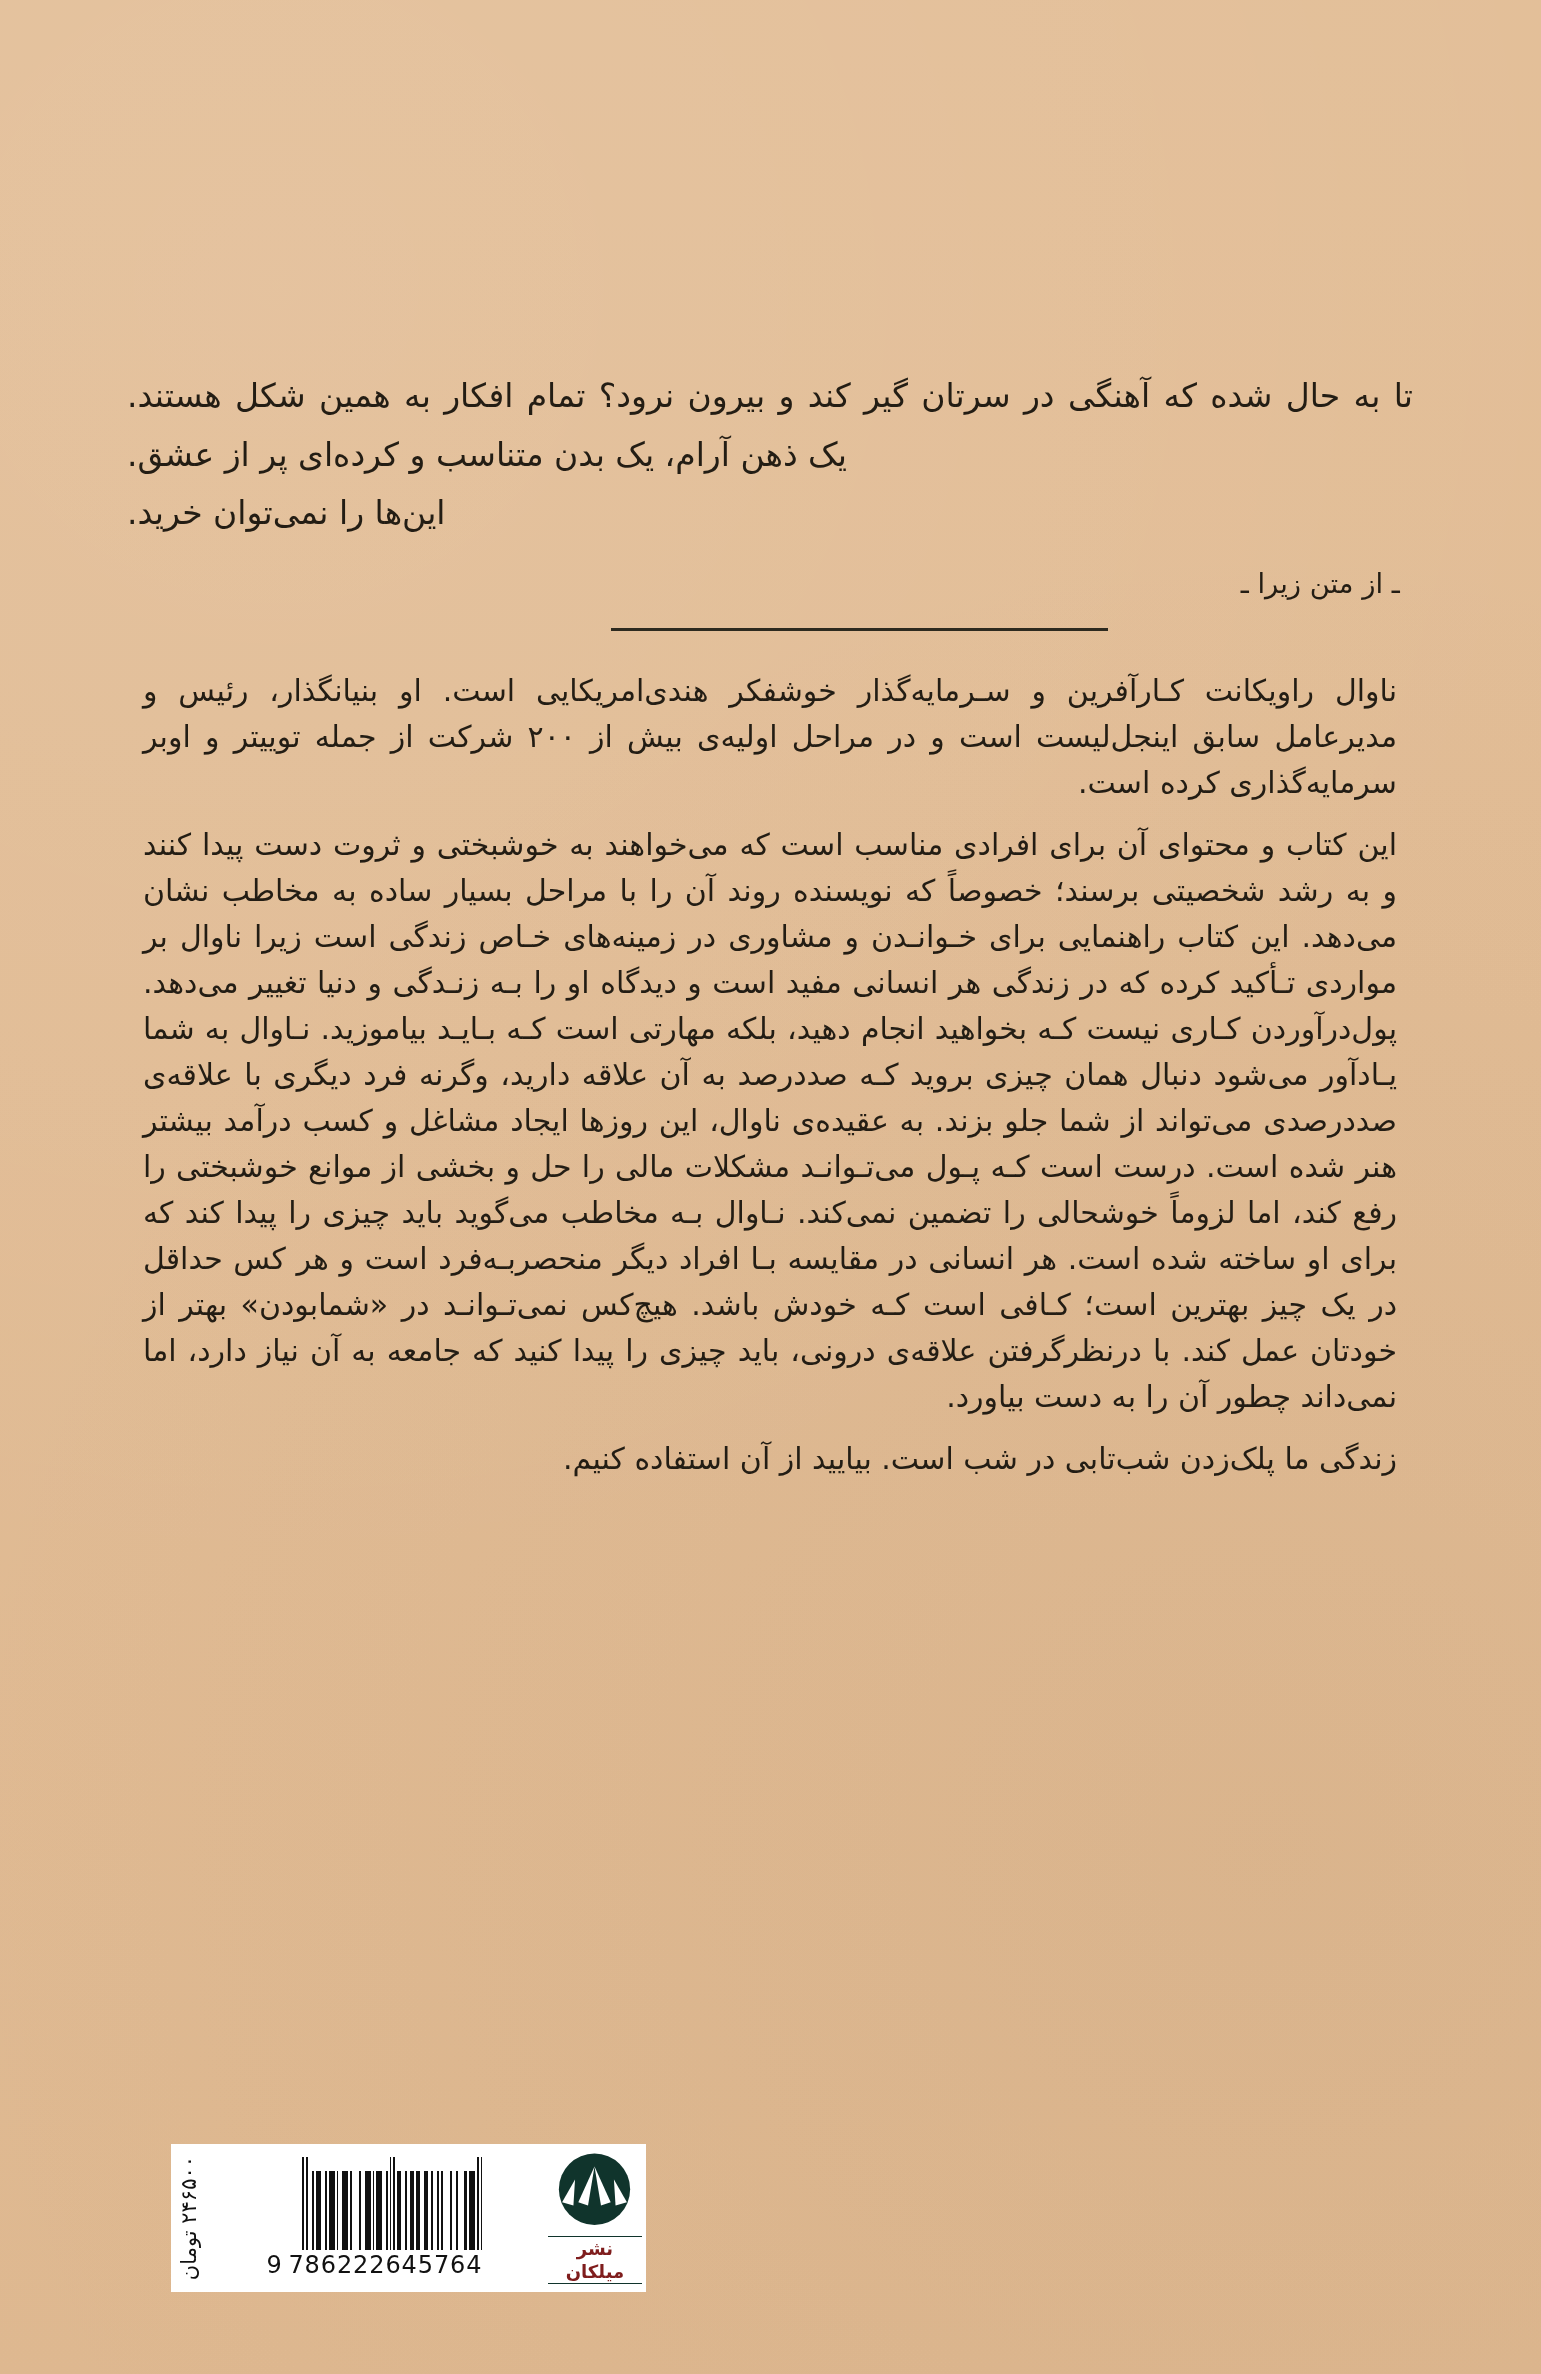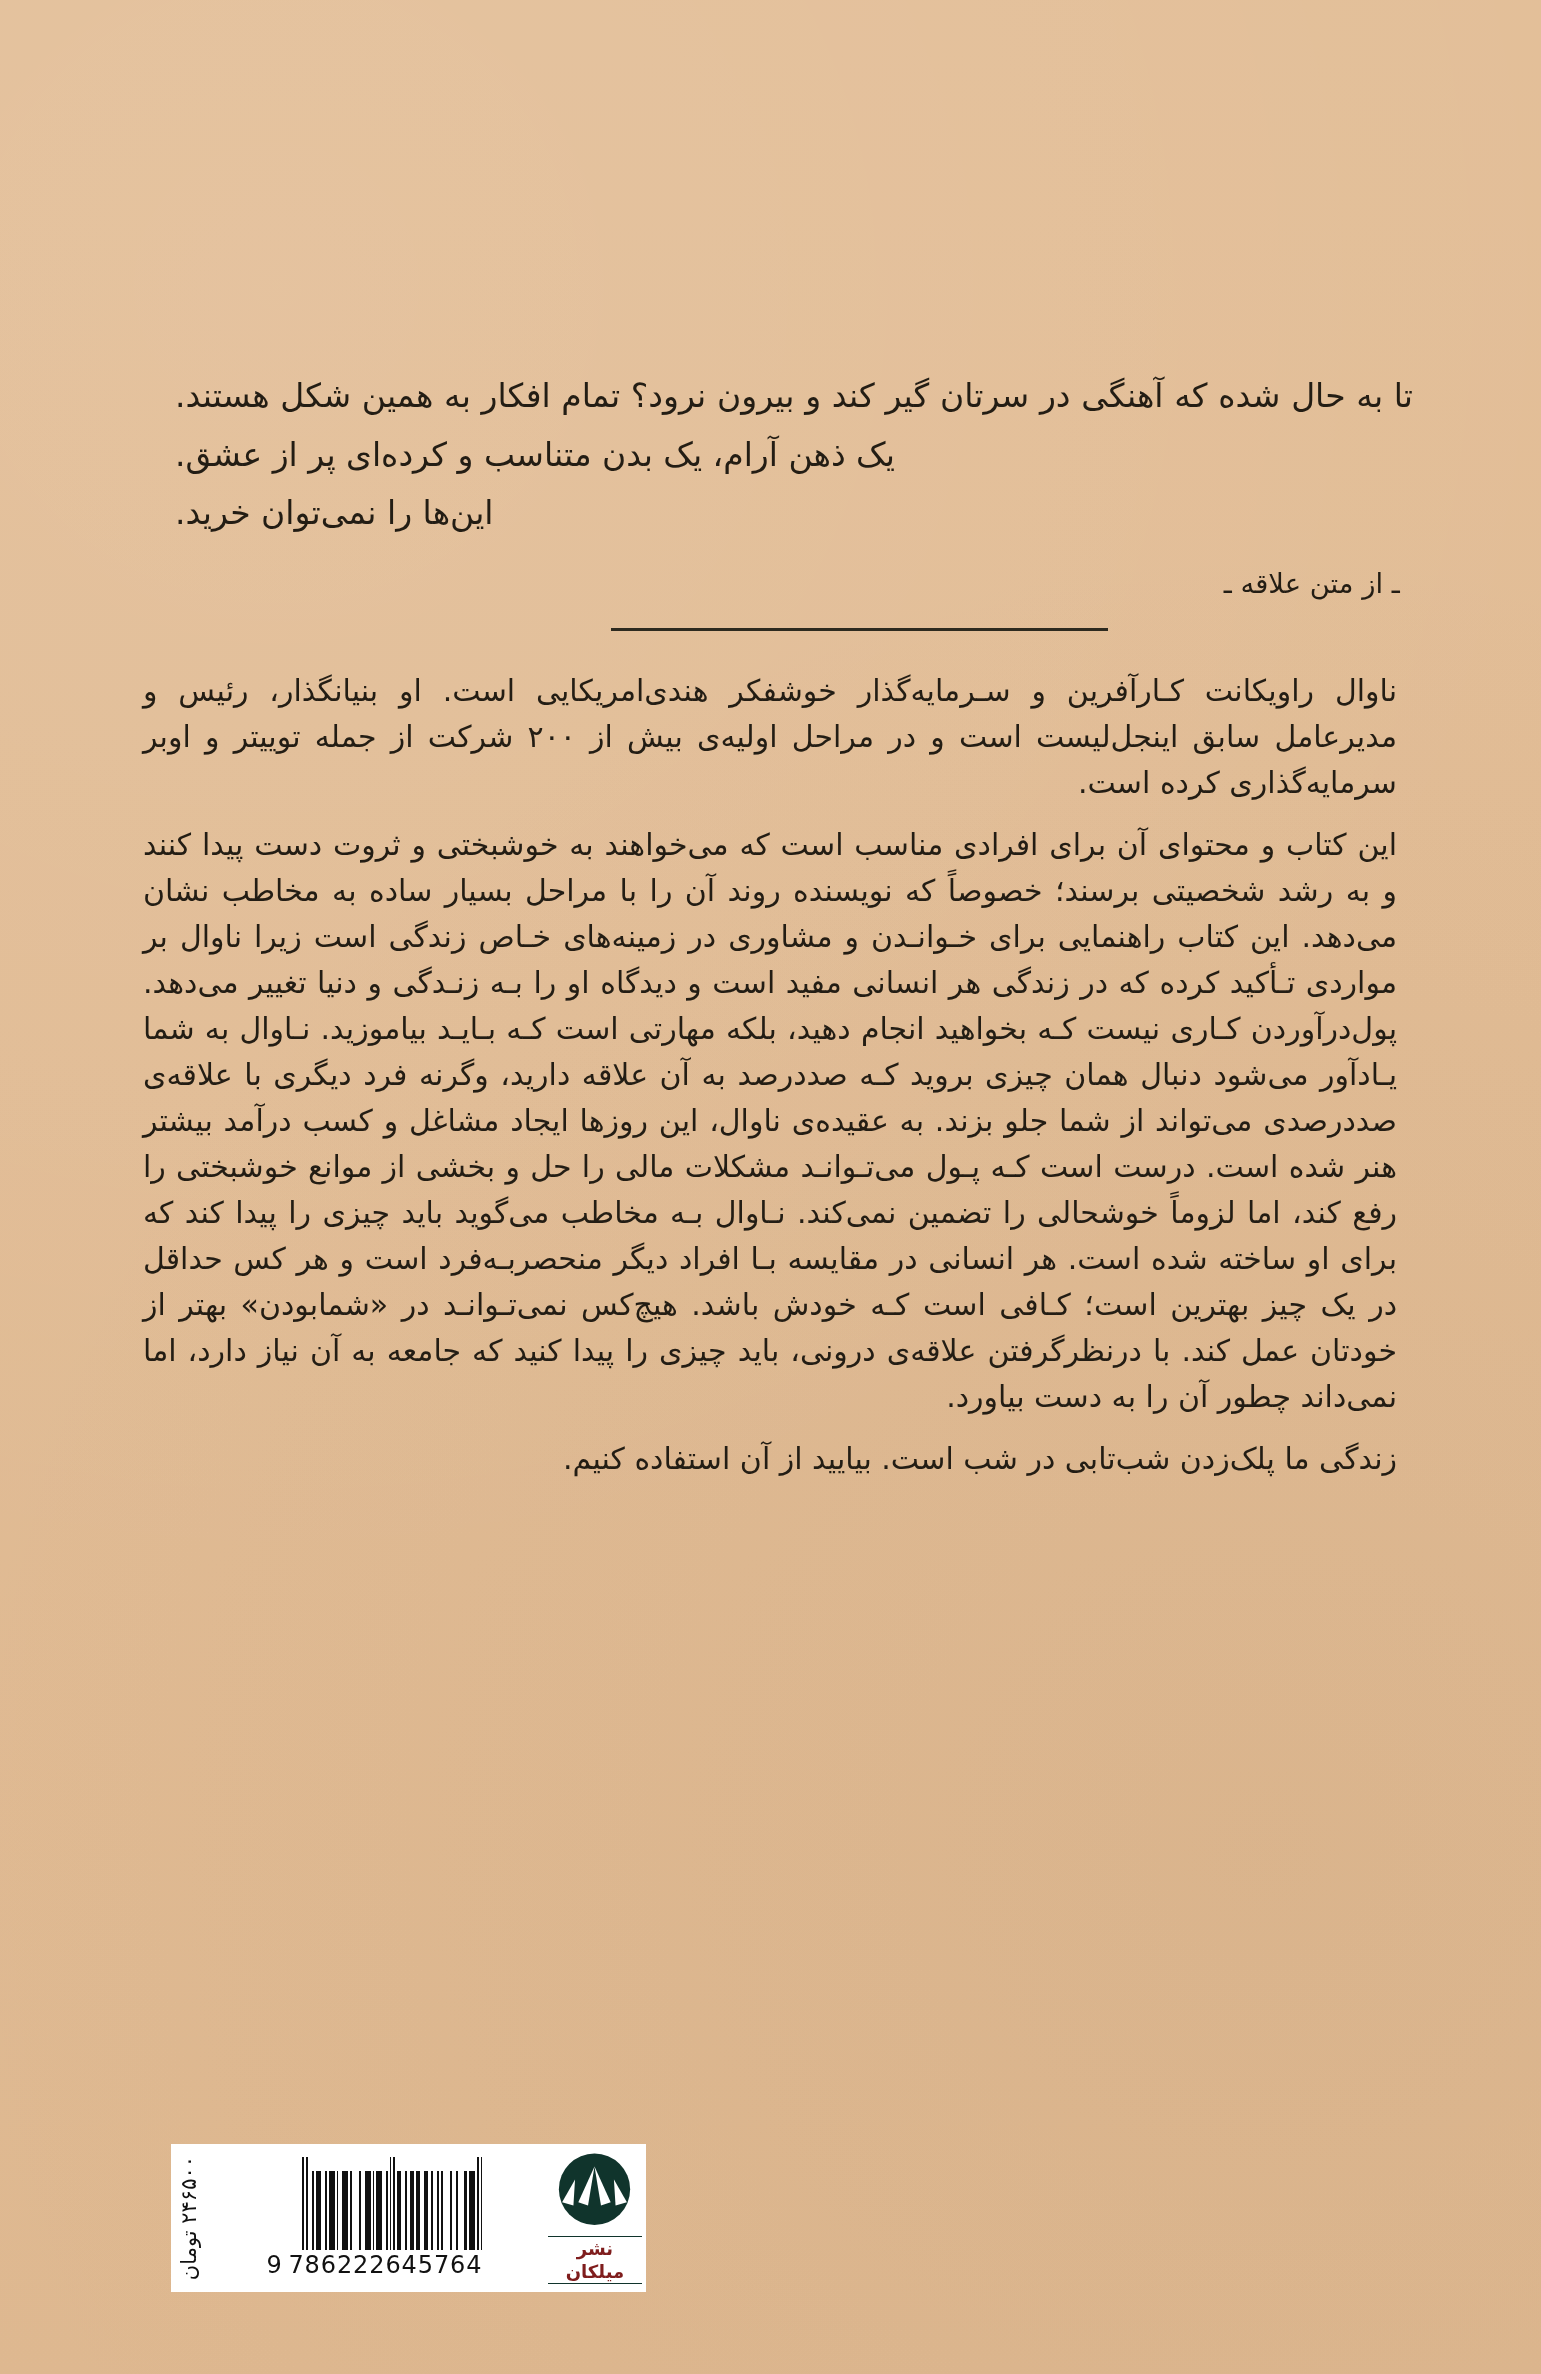--- a/index.html
+++ b/index.html
@@ -39,21 +39,20 @@
     right: 128px;
     left: 128px;
     top: 369px;
   }
 
   
   .quote-block {
     direction: rtl;
     text-align: right;
     color: #231d14;
-    margin-left: 48px;
   }
   .quote-line {
     font-family: "DejaVu Sans", "Liberation Sans", sans-serif;
     font-size: 33px;
     line-height: 54px;
     letter-spacing: 0px;
     margin: 0 0 4.7px 0;
     white-space: normal;
   }
   .quote-line.l1 { text-align: justify; text-align-last: justify; }
@@ -204,21 +203,21 @@
 <body>
 
 <div class="cover">
 
   <div class="content">
 
     <div class="quote-block">
       <p class="quote-line l1">تا به حال شده که آهنگی در سرتان گیر کند و بیرون نرود؟ تمام افکار به همین شکل هستند.</p>
       <p class="quote-line l3">یک ذهن آرام، یک بدن متناسب و کرده‌ای پر از عشق.</p>
       <p class="quote-line l4">این‌ها را نمی‌توان خرید.</p>
-      <div class="attribution">ـ از متن علاقه ـ</div>
+      <div class="attribution">ـ از متن زیرا ـ</div>
     </div>
 
     <div class="divider-row">
       <div class="divider"></div>
     </div>
 
     <div class="body-copy">
       <p>ناوال راویکانت کـارآفرین و سـرمایه‌گذار خوشفکر هندی‌امریکایی است. او بنیانگذار، رئیس و مدیرعامل سابق اینجل‌لیست است و در مراحل اولیه‌ی بیش از ۲۰۰ شرکت از جمله توییتر و اوبر سرمایه‌گذاری کرده است.</p>
       <p>این کتاب و محتوای آن برای افرادی مناسب است که می‌خواهند به خوشبختی و ثروت دست پیدا کنند و به رشد شخصیتی برسند؛ خصوصاً که نویسنده روند آن را با مراحل بسیار ساده به مخاطب نشان می‌دهد. این کتاب راهنمایی برای خـوانـدن و مشاوری در زمینه‌های خـاص زندگی است زیرا ناوال بر مواردی تـأکید کرده که در زندگی هر انسانی مفید است و دیدگاه او را بـه زنـدگی و دنیا تغییر می‌دهد. پول‌درآوردن کـاری نیست کـه بخواهید انجام دهید، بلکه مهارتی است کـه بـایـد بیاموزید. نـاوال به شما یـادآور می‌شود دنبال همان چیزی بروید کـه صددرصد به آن علاقه دارید، وگرنه فرد دیگری با علاقه‌ی صددرصدی می‌تواند از شما جلو بزند. به عقیده‌ی ناوال، این روزها ایجاد مشاغل و کسب درآمد بیشتر هنر شده است. درست است کـه پـول می‌تـوانـد مشکلات مالی را حل و بخشی از موانع خوشبختی را رفع کند، اما لزوماً خوشحالی را تضمین نمی‌کند. نـاوال بـه مخاطب می‌گوید باید چیزی را پیدا کند که برای او ساخته شده است. هر انسانی در مقایسه بـا افراد دیگر منحصربـه‌فرد است و هر کس حداقل در یک چیز بهترین است؛ کـافی است کـه خودش باشد. هیچ‌کس نمی‌تـوانـد در «شمابودن» بهتر از خودتان عمل کند. با درنظرگرفتن علاقه‌ی درونی، باید چیزی را پیدا کنید که جامعه به آن نیاز دارد، اما نمی‌داند چطور آن را به دست بیاورد.</p>
       <p>زندگی ما پلک‌زدن شب‌تابی در شب است. بیایید از آن استفاده کنیم.</p>

